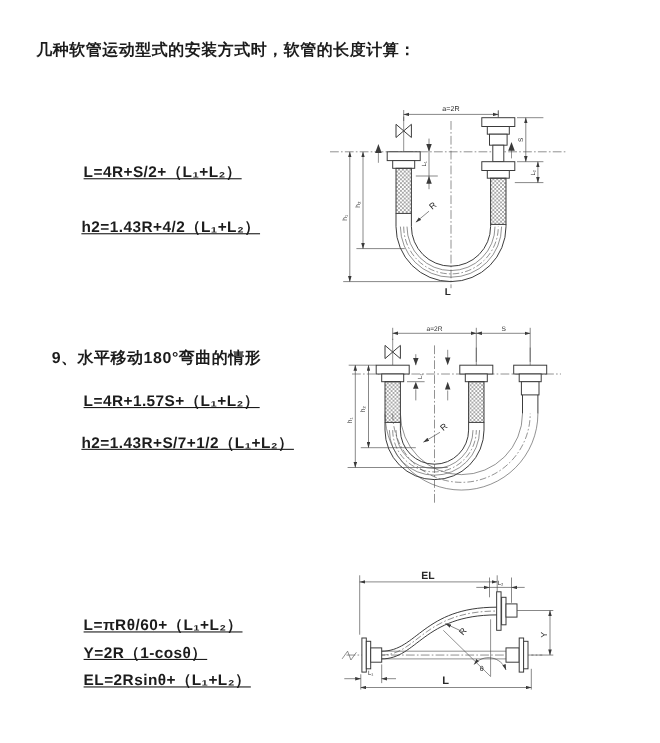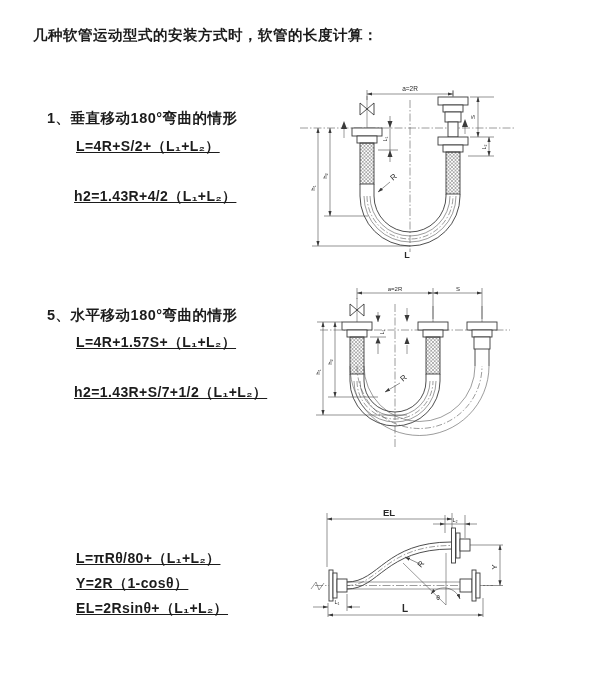--- a/index.html
+++ b/index.html
@@ -1,17 +1,17 @@
 <!DOCTYPE html>
 <html><head>
 <meta charset="utf-8">
 <style>
   html,body{margin:0;padding:0;background:#fff;}
   .canvas{position:relative;width:600px;height:617px;background:#ffffff;overflow:hidden;
-          font-family:"Liberation Sans","DejaVu Sans",sans-serif;color:#1c1c1c;}
+          font-family:"Liberation Sans","DejaVu Sans",sans-serif;color:#1c1c1c;margin-top:10px;}
   .title{position:absolute;left:33px;top:26px;font-size:14.5px;font-weight:bold;letter-spacing:.5px;}
   .sec-head{position:absolute;font-size:14.5px;font-weight:bold;letter-spacing:.5px;}
   .formula{position:absolute;font-size:14px;font-weight:bold;letter-spacing:.4px;text-decoration:underline;}
   svg{position:absolute;overflow:visible;}
   svg text{font-family:"Liberation Sans","DejaVu Sans",sans-serif;fill:#2a2a2a;}
   .ln{stroke:#3a3a3a;stroke-width:.9;fill:none;}
   .thin{stroke:#4a4a4a;stroke-width:.55;fill:none;}
   .dim{stroke:#4a4a4a;stroke-width:.6;fill:none;}
   .cl{stroke:#4a4a4a;stroke-width:.55;fill:none;stroke-dasharray:8 2 1.5 2;}
   .dashc{stroke:#4a4a4a;stroke-width:.55;fill:none;stroke-dasharray:6 2 1.5 2;}
@@ -30,21 +30,20 @@
         <path d="M0,3.5 L3.5,0 M0,0 L3.5,3.5" stroke="#555" stroke-width="0.45"></path>
       </pattern>
       <marker id="ah" viewBox="0 0 10 6" refX="9.5" refY="3" markerWidth="9" markerHeight="6" orient="auto-start-reverse">
         <path d="M0,0 L10,3 L0,6 Z" fill="#3a3a3a"></path>
       </marker>
     </defs>
   </svg>
 
   <div class="title">几种软管运动型式的安装方式时，软管的长度计算：</div>
 
-  <div class="sec-head" style="left:47px;top:109px;">1、垂直移动180°弯曲的情形</div>
   <div class="formula" style="left:76px;top:138px;">L=4R+S/2+（L₁+L₂）</div>
   <div class="formula" style="left:74px;top:188px;">h2=1.43R+4/2（L₁+L₂）</div>
 
   <svg style="left:298px;top:76px;" width="232" height="184" viewBox="0 0 232 184">
 
     <line class="cl" x1="112" y1="24" x2="112" y2="176"></line>
     <line class="cl" x1="2" y1="52" x2="218" y2="52"></line>
 
     <g>
       <line class="dim" x1="69" y1="14" x2="69" y2="24"></line>
@@ -127,22 +126,22 @@
       <text x="188" y="71" font-size="5.5" text-anchor="middle" transform="rotate(-90 188 71)">L₂</text>
     </g>
 
     <g>
       <line class="dim" x1="92" y1="106" x2="80" y2="116" marker-end="url(#ah)"></line>
       <text x="95" y="105" font-size="8" transform="rotate(-40 95 105)">R</text>
     </g>
     <text x="109" y="182" font-size="9" font-weight="bold" text-anchor="middle">L</text>
   </svg>
 
-  <div class="sec-head" style="left:47px;top:306px;">5、水平移动180°弯曲的情形</div>
-  <div class="formula" style="left:76px;top:334px;">L=4R+1.57S+（L₁+L₂）</div>
+  <div class="sec-head" style="left:47px;top:306px;">9、水平移动180°弯曲的情形</div>
+  <div class="formula" style="left:76px;top:346px;">L=4R+1.57S+（L₁+L₂）</div>
   <div class="formula" style="left:74px;top:384px;">h2=1.43R+S/7+1/2（L₁+L₂）</div>
 
   <svg style="left:300px;top:286px;" width="272" height="168" viewBox="0 0 272 168">
     <line class="cl" x1="95" y1="18" x2="95" y2="163"></line>
     <line class="cl" x1="20" y1="44" x2="210" y2="44"></line>
 
     <g>
       <line class="dim" x1="57" y1="2" x2="57" y2="13"></line>
       <line class="dim" x1="133" y1="2" x2="133" y2="33"></line>
       <line class="dim" x1="182" y1="2" x2="182" y2="33"></line>
@@ -224,21 +223,21 @@
       <line class="dim" x1="28" y1="111" x2="78" y2="111"></line>
       <text x="32" y="76" font-size="6" text-anchor="middle" transform="rotate(-90 32 76)">h₂</text>
     </g>
 
     <g>
       <line class="dim" x1="100" y1="97" x2="85" y2="106" marker-end="url(#ah)"></line>
       <text x="103" y="96" font-size="8" transform="rotate(-40 103 96)">R</text>
     </g>
   </svg>
 
-  <div class="formula" style="left:76px;top:550px;">L=πRθ/80+（L₁+L₂）</div>
+  <div class="formula" style="left:76px;top:550px;">L=πRθ/60+（L₁+L₂）</div>
   <div class="formula" style="left:76px;top:575px;text-align:right;">Y=2R（1-cosθ）</div>
   <div class="formula" style="left:76px;top:600px;">EL=2Rsinθ+（L₁+L₂）</div>
 
   <svg style="left:305px;top:505px;" width="290" height="140" viewBox="0 0 290 140">
 
     <path class="thin" d="M6,84 L11,77 L14,85 L19,78"></path>
     <line class="cl" x1="10" y1="80.5" x2="188" y2="80.5"></line>
 
     <g>
       <line class="dim" x1="22" y1="8" x2="22" y2="62"></line>

